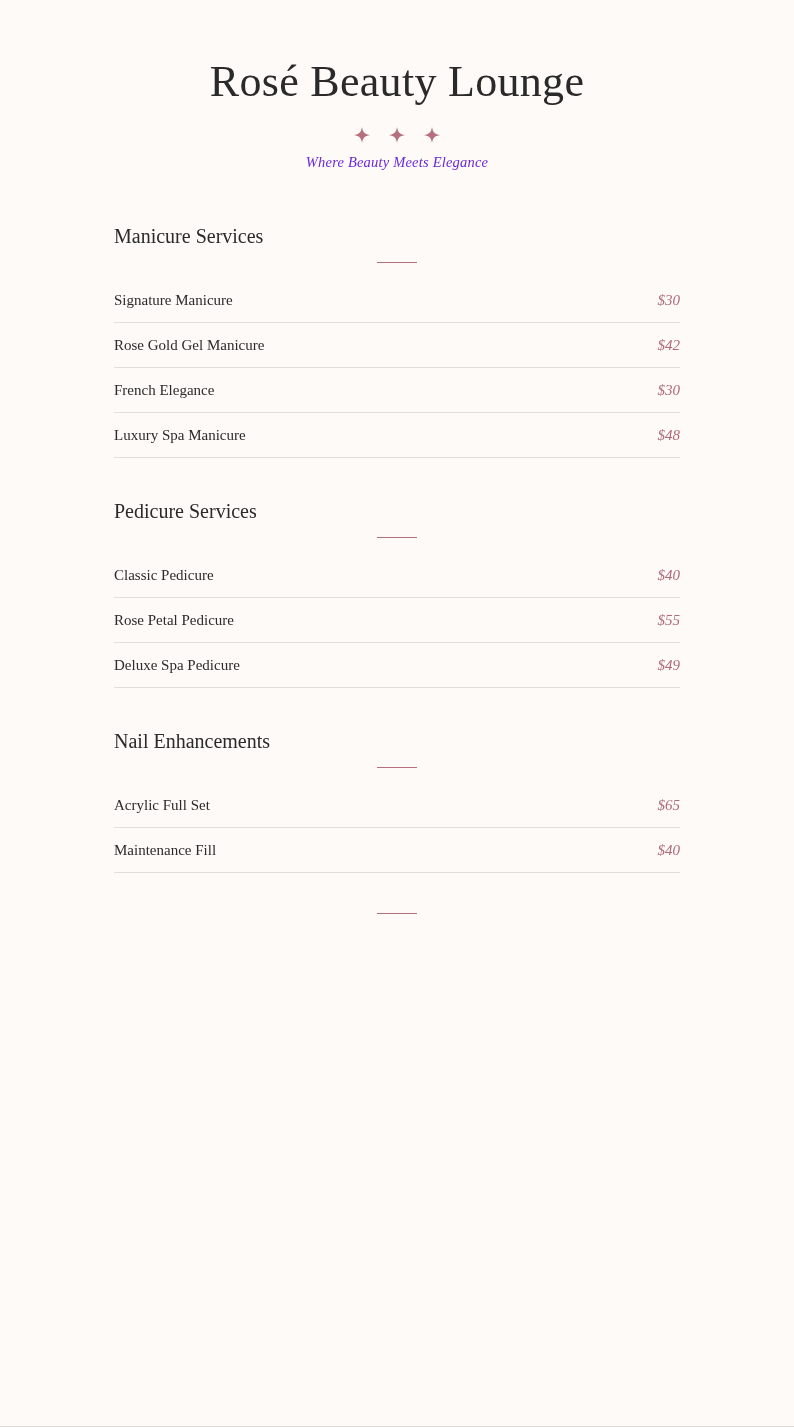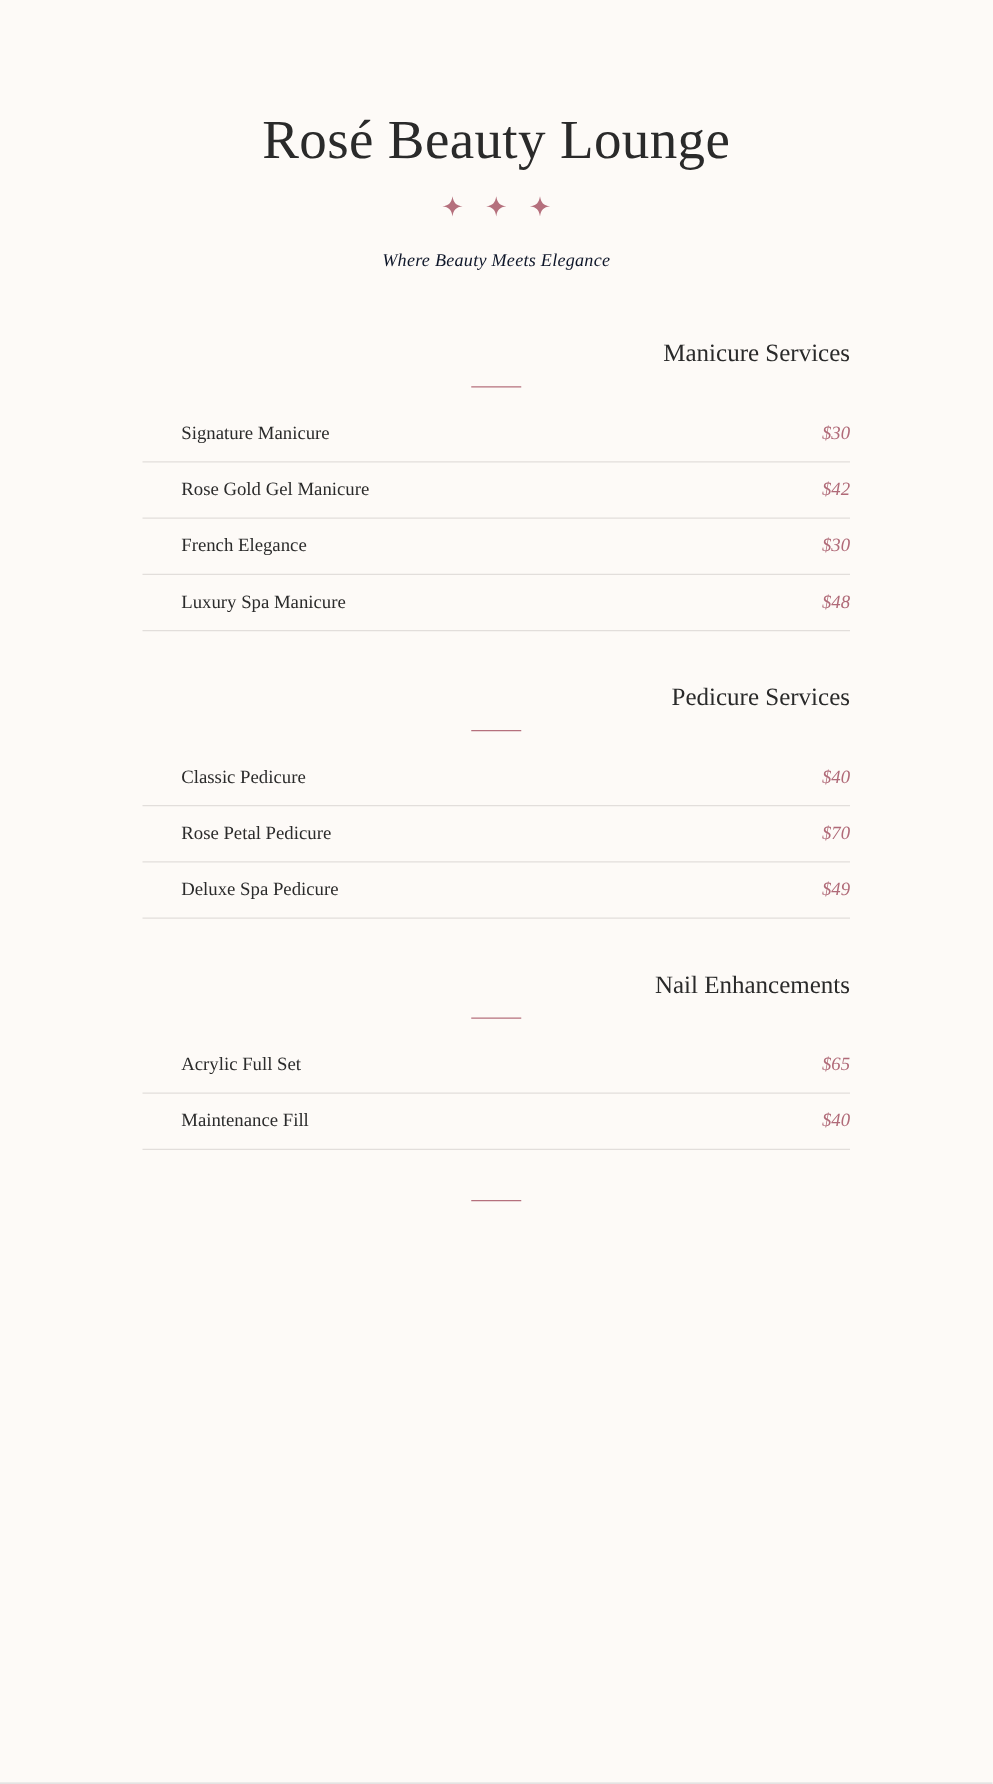--- a/index.html
+++ b/index.html
@@ -13,21 +13,21 @@
       font-family: "Liberation Serif", "DejaVu Serif", serif;
       color: #2b2b2b;
       position: relative;
       overflow: hidden;
       box-sizing: border-box;
       border-bottom: 1px solid #dcdcdc;
     }
     .page {
       width: 566px;
       margin: 0 auto;
-      padding-top: 86px;
+      padding-top: 56px;
     }
     .header {
       text-align: center;
     }
     .title {
       font-size: 44px;
       font-weight: normal;
       letter-spacing: 0.3px;
       margin: 0;
       line-height: 52px;
@@ -44,34 +44,34 @@
       width: 18px;
       height: 18px;
       display: inline-block;
     }
     .star svg {
       display: block;
       width: 18px;
       height: 18px;
     }
     .tagline {
-      margin-top: 23px;
+      margin-top: 6px;
       font-style: italic;
       font-size: 14.5px;
-      color: #0f172a;
+      color: #6d28d9;
       letter-spacing: 0.2px;
     }
     .section {
       margin-top: 52px;
     }
     .section + .section {
       margin-top: 40px;
     }
     .section-title {
-      text-align: right;
+      text-align: left;
       font-size: 20px;
       font-weight: normal;
       margin: 0;
       line-height: 26px;
       color: #2a2a2a;
     }
     .accent {
       width: 40px;
       height: 1px;
       background: #b5707d;
@@ -83,21 +83,20 @@
     .row {
       display: flex;
       justify-content: space-between;
       align-items: center;
       height: 44px;
       border-bottom: 1px solid #e2dedb;
       font-size: 15px;
     }
     .item-name {
       color: #2b2b2b;
-      margin-left: 31px;
     }
     .item-price {
       color: #b06a78;
       font-style: italic;
     }
     .footer {
       text-align: center;
       margin-top: 51px;
       font-size: 12px;
       color: #7a7a7a;
@@ -157,21 +156,21 @@
   <div class="section">
     <h2 class="section-title">Pedicure Services</h2>
     <div class="accent"></div>
     <div class="items">
       <div class="row">
         <span class="item-name">Classic Pedicure</span>
         <span class="item-price">$40</span>
       </div>
       <div class="row">
         <span class="item-name">Rose Petal Pedicure</span>
-        <span class="item-price">$70</span>
+        <span class="item-price">$55</span>
       </div>
       <div class="row">
         <span class="item-name">Deluxe Spa Pedicure</span>
         <span class="item-price">$49</span>
       </div>
     </div>
   </div>
 
   <div class="section">
     <h2 class="section-title">Nail Enhancements</h2>

